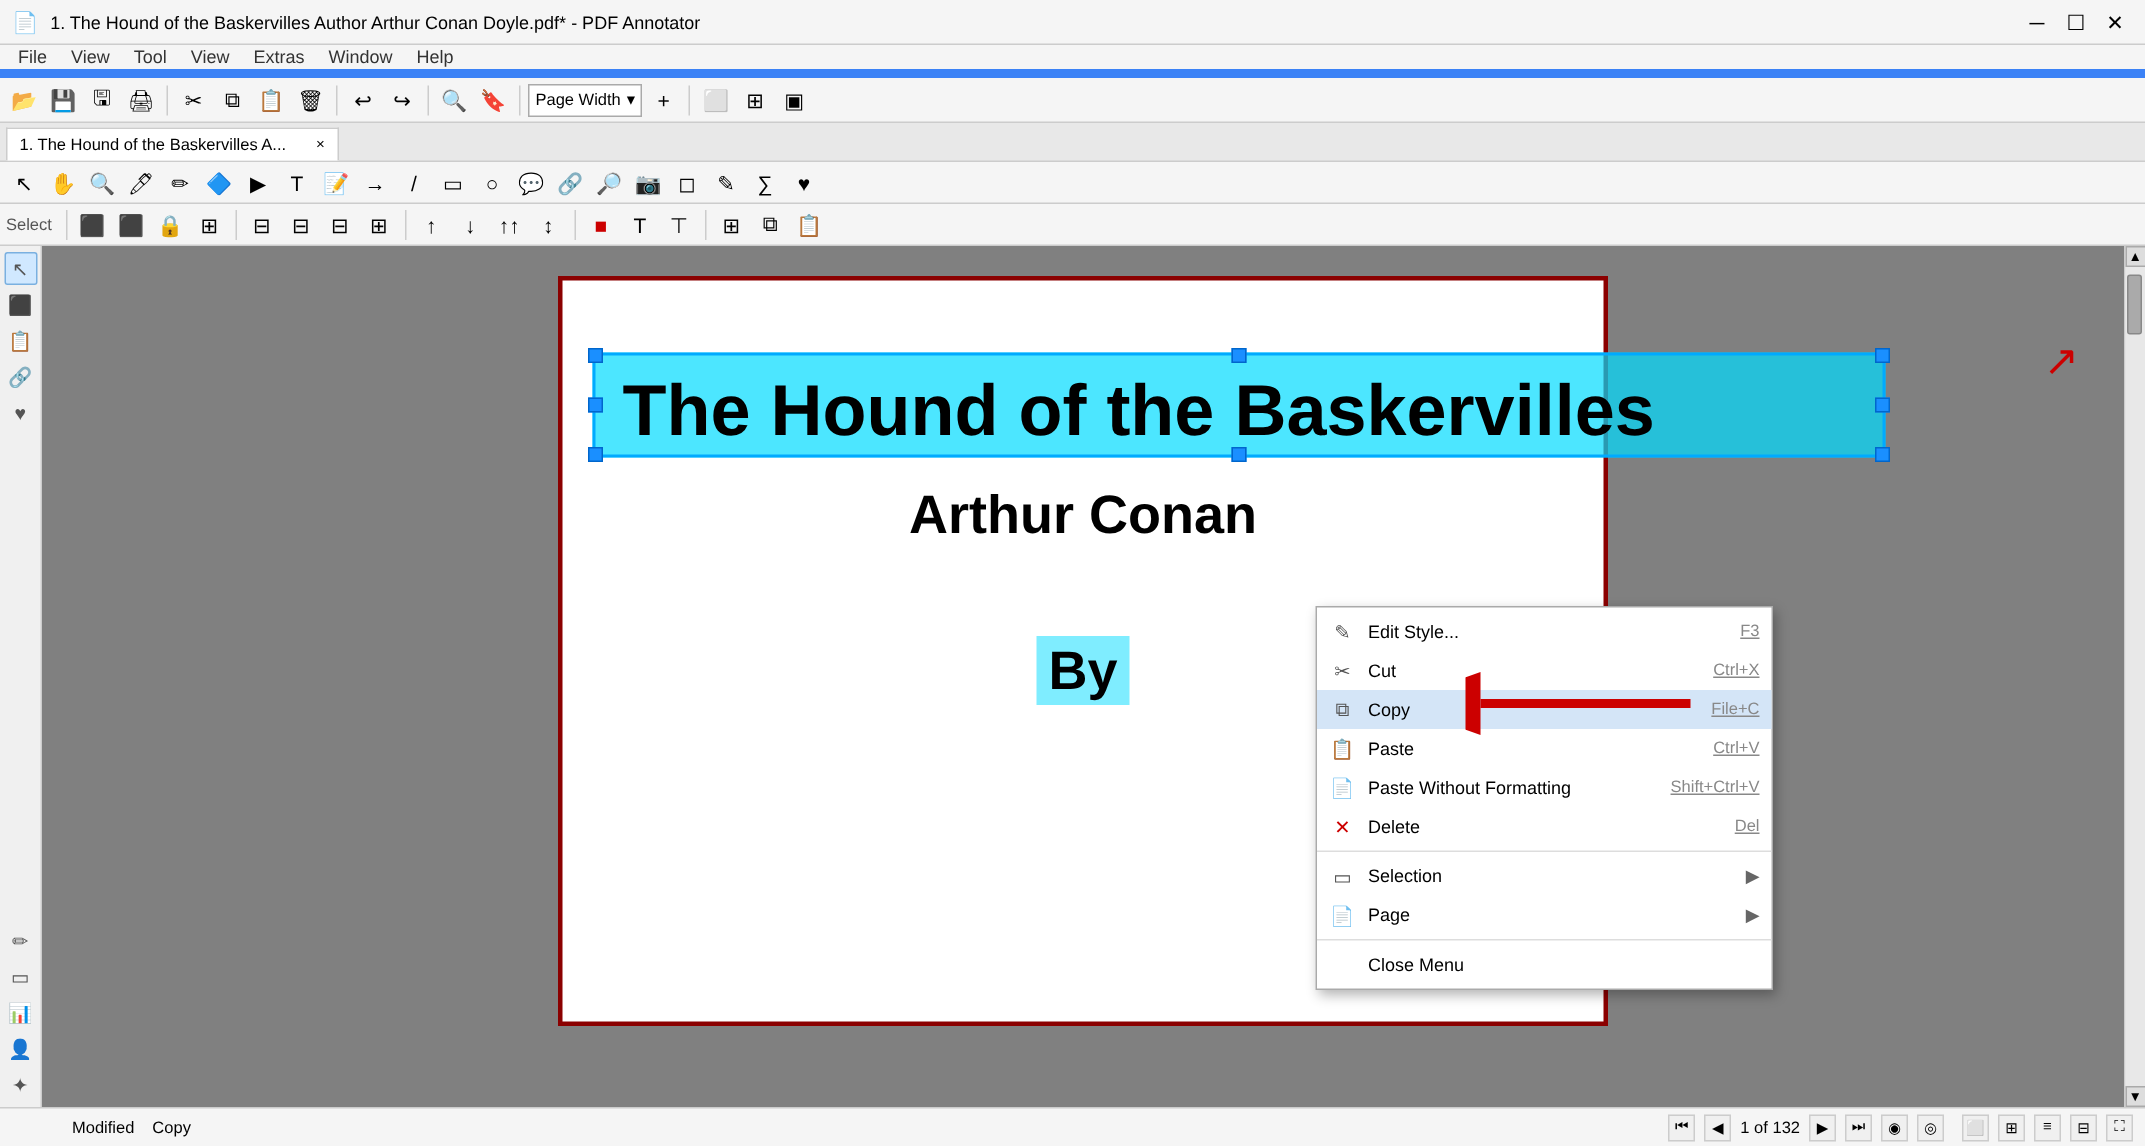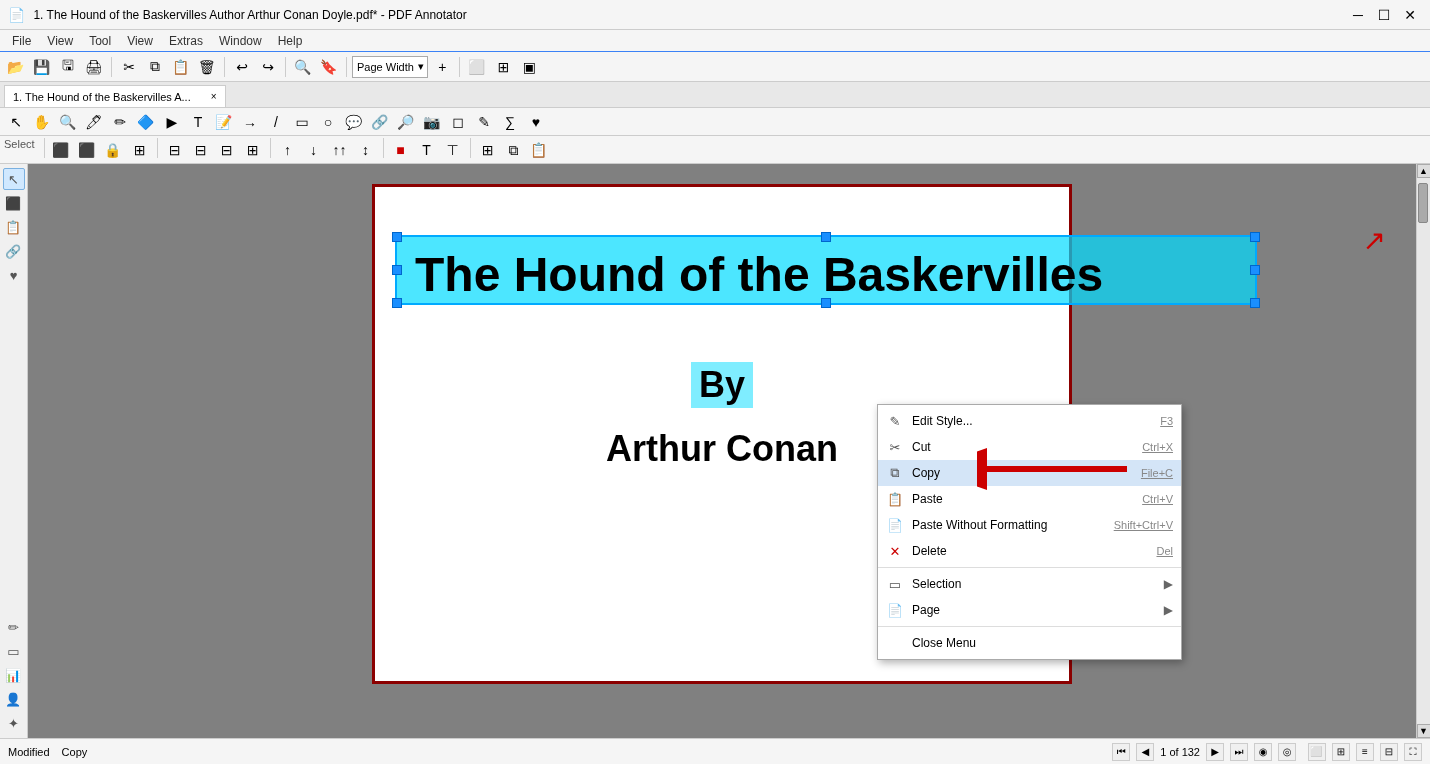--- a/index.html
+++ b/index.html
@@ -22,21 +22,21 @@
       cursor: pointer; font-size: 14px; display: flex; align-items: center; justify-content: center;
     }
 
     
     #menu-bar {
       background: #f5f5f5;
       height: 22px;
       display: flex;
       align-items: center;
       padding: 0 4px;
-      border-bottom: 1px solid #3b82f6;
+      border-bottom: 6px solid #3b82f6;
     }
     .menu-item {
       padding: 2px 8px;
       cursor: pointer;
       font-size: 12px;
       color: #333;
     }
 
     
     #toolbar1 {
@@ -92,21 +92,21 @@
       padding: 2px 4px;
       border-bottom: 1px solid #ccc;
       gap: 2px;
     }
 
     
     #toolbar3 {
       background: #f5f5f5;
       height: 28px;
       display: flex;
-      align-items: flex-start;
+      align-items: center;
       padding: 2px 4px;
       border-bottom: 1px solid #ccc;
       gap: 2px;
     }
     .toolbar3-label { font-size: 11px; color: #555; margin-right: 4px; }
 
     
     #main-area {
       display: flex;
       height: calc(764px - 30px - 22px - 30px - 26px - 28px - 28px - 26px);
@@ -258,21 +258,21 @@
     #status-bar {
       height: 26px;
       background: #f5f5f5;
       border-top: 1px solid #ccc;
       display: flex;
       align-items: center;
       padding: 0 8px;
       gap: 8px;
       font-size: 11px;
     }
-    .status-left { display: flex; gap: 12px; align-items: flex-start; }
+    .status-left { display: flex; gap: 12px; align-items: flex-start; margin-left: 40px; }
     .status-right { margin-left: auto; display: flex; gap: 6px; align-items: center; }
     .nav-btn { width: 18px; height: 18px; border: 1px solid #ccc; background: #f0f0f0; cursor: pointer; display: flex; align-items: center; justify-content: center; font-size: 10px; }
 
     
     #cursor-hint {
       position: absolute;
       top: 60px;
       right: 30px;
       font-size: 28px;
       color: #c00;
@@ -428,25 +428,25 @@
           <div class="handle tr"></div>
           <div class="handle ml"></div>
           <div class="handle mr"></div>
           <div class="handle bl"></div>
           <div class="handle bc"></div>
           <div class="handle br"></div>
         </div>
 
         <div id="pdf-title">The Hound of the Baskervilles</div>
 
+        <div id="pdf-author">Arthur Conan</div>
+
         <div id="pdf-by">
           <span id="pdf-by-highlight">By</span>
         </div>
-
-        <div id="pdf-author">Arthur Conan</div>
 
       </div>
 
       <div id="red-arrow">
         <svg width="160" height="60" viewBox="0 0 160 60">
           <defs>
             <marker id="arrowhead" markerWidth="10" markerHeight="7" refX="0" refY="3.5" orient="auto">
               <polygon points="0 0, 10 3.5, 0 7" fill="#cc0000"></polygon>
             </marker>
           </defs>

